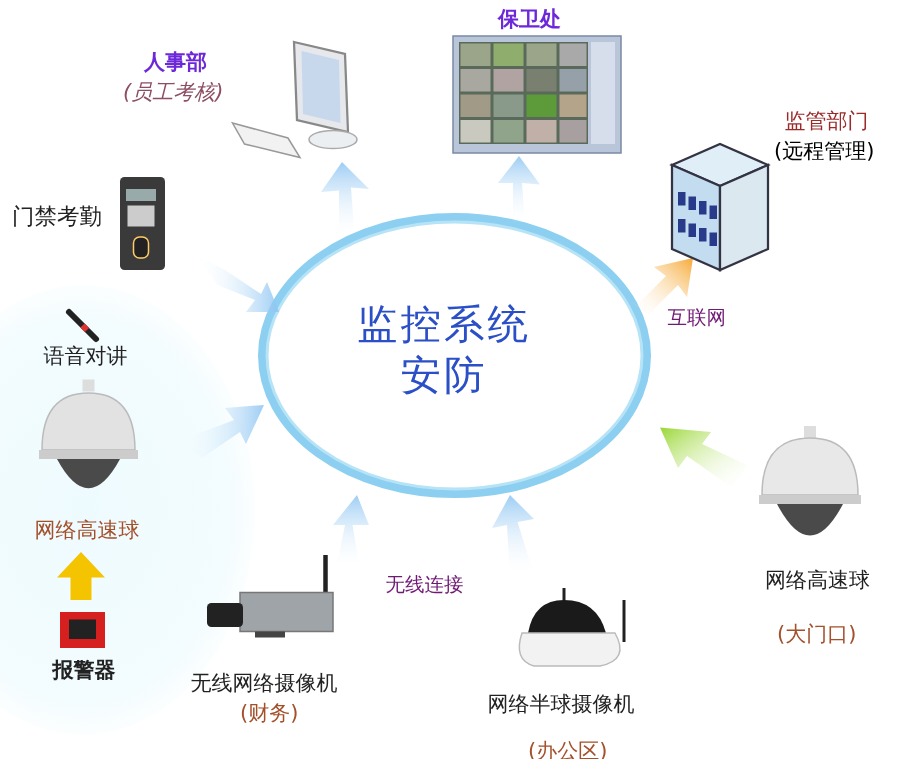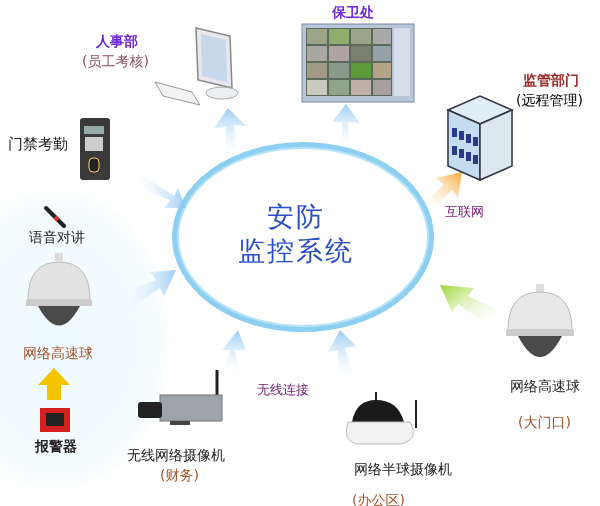--- a/index.html
+++ b/index.html
@@ -1,23 +1,23 @@
 <!DOCTYPE html>
 <html><head>
 <meta charset="utf-8">
 <style>
   html,body{margin:0;padding:0;background:#fff;}
   body{width:600px;height:506px;position:relative;overflow:hidden;font-family:"DejaVu Sans","Liberation Sans",sans-serif;}
   .abs{position:absolute;}
   .lbl{position:absolute;font-size:14px;color:#222;white-space:nowrap;text-align:center;}
   .lbl-dark{color:#6d28d9;font-weight:bold;}
-  .lbl-red{color:#9b2b2b;font-weight:bold;}
+  .lbl-red{color:#9b2b2b;font-weight:normal;}
   .lbl-brown{color:#a3502b;}
   .lbl-blue{color:#701a75;font-size:13px;}
-  .sub{position:absolute;font-size:14px;color:#8d4d63;white-space:nowrap;}
+  .sub{position:absolute;font-size:14px;color:#8d4d63;white-space:nowrap;font-style:italic;}
   .center-title{position:absolute;left:196px;top:200px;width:200px;text-align:center;color:#2a4fc6;font-size:27px;line-height:34px;letter-spacing:2px;}
   .left-panel{position:absolute;left:-60px;top:190px;width:230px;height:300px;border-radius:50%;background:radial-gradient(ellipse at center,#eefbfe 0%,#f3fcfe 60%,rgba(255,255,255,0) 75%);}
 </style>
 </head>
 <body>
 
 <div class="left-panel"></div>
 
 <svg class="abs" style="left:0;top:0" width="600" height="506">
   <defs>
@@ -157,22 +157,22 @@
 
   <g>
     <rect x="536" y="284" width="8" height="8" fill="#ddd"></rect>
     <path d="M508,330 Q508,292 540,292 Q572,292 572,330 Z" fill="#e8e8e8" stroke="#bbb"></path>
     <rect x="506" y="330" width="68" height="6" fill="#ccc"></rect>
     <path d="M518,336 Q540,378 562,336 Z" fill="#4a4a4a"></path>
   </g>
 </svg>
 
 <div class="center-title">
+  <div>监控系统</div>
   <div>安防</div>
-  <div>监控系统</div>
 </div>
 
 <div class="lbl lbl-dark" style="left:96px;top:33px;">人事部</div>
 <div class="sub" style="left:82px;top:53px;">(员工考核)</div>
 
 <div class="lbl lbl-dark" style="left:332px;top:4px;">保卫处</div>
 
 <div class="lbl lbl-red" style="left:523px;top:72px;">监管部门</div>
 <div class="lbl" style="left:516px;top:92px;color:#000000;">(远程管理)</div>
 
@@ -184,17 +184,17 @@
 
 <div class="lbl lbl-brown" style="left:23px;top:345px;">网络高速球</div>
 
 <div class="lbl" style="left:35px;top:438px;font-weight:bold;">报警器</div>
 
 <div class="lbl lbl-blue" style="left:257px;top:381px;">无线连接</div>
 
 <div class="lbl" style="left:127px;top:447px;">无线网络摄像机</div>
 <div class="lbl lbl-brown" style="left:160px;top:467px;">(财务)</div>
 
-<div class="lbl" style="left:325px;top:461px;margin-left:29px;">网络半球摄像机</div>
+<div class="lbl" style="left:325px;top:461px;">网络半球摄像机</div>
 <div class="lbl lbl-brown" style="left:352px;top:492px;">(办公区)</div>
 
 <div class="lbl" style="left:510px;top:378px;">网络高速球</div>
 <div class="lbl lbl-brown" style="left:518px;top:398px;margin-top:16px;">(大门口)</div>
 
 </body></html>

